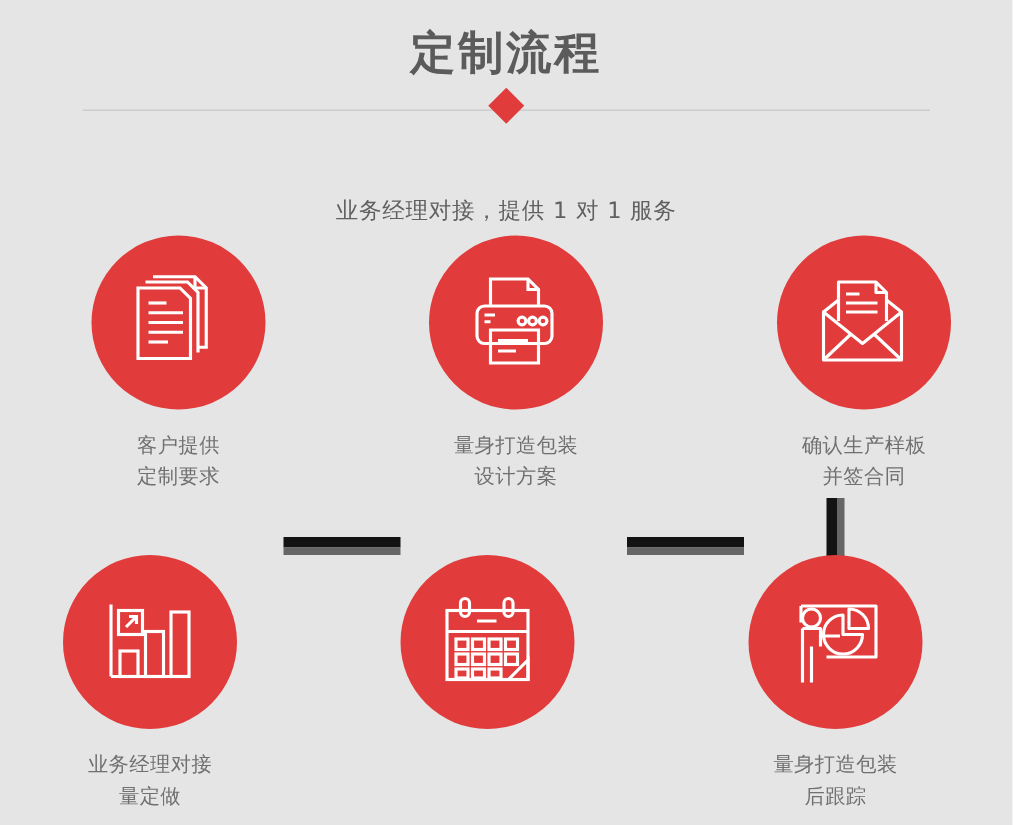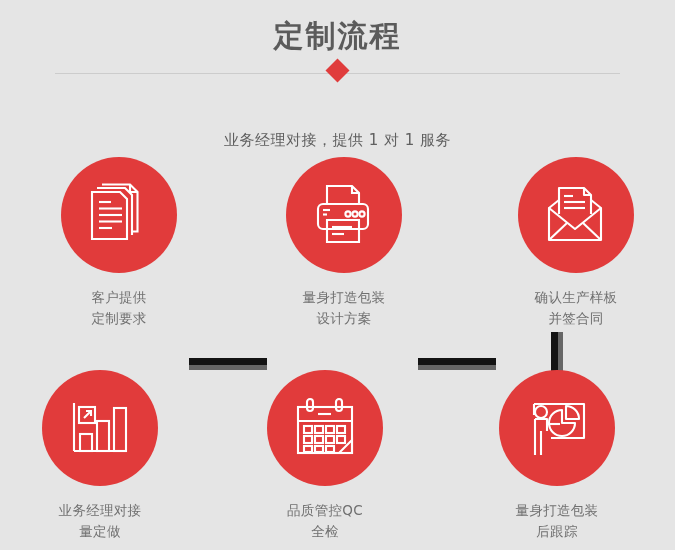--- a/index.html
+++ b/index.html
@@ -296,22 +296,20 @@
             <rect x="23" y="41" width="8" height="7"></rect>
             <rect x="34" y="41" width="8" height="7"></rect>
             <rect x="45" y="41" width="8" height="7"></rect>
             <rect x="12" y="51" width="8" height="6"></rect>
             <rect x="23" y="51" width="8" height="6"></rect>
             <rect x="34" y="51" width="8" height="6"></rect>
             <path d="M47 58 L60 45 V58 Z"></path>
           </g>
         </svg>
       </div>
-      <div class="step-caption">品质管控QC
-全检</div>
     </div>
 
     <div class="flow-step step-col-2">
       <div class="circle">
         <svg width="66" height="66" viewBox="0 0 66 66">
           <g fill="none" stroke="#ffffff" stroke-width="2.1" stroke-linejoin="round">
             <path d="M10 9 H60 V43 H27"></path>
             <path d="M10 9 V20"></path>
             <circle cx="17" cy="17" r="6"></circle>
             <path d="M11 24 H23 V36"></path>

